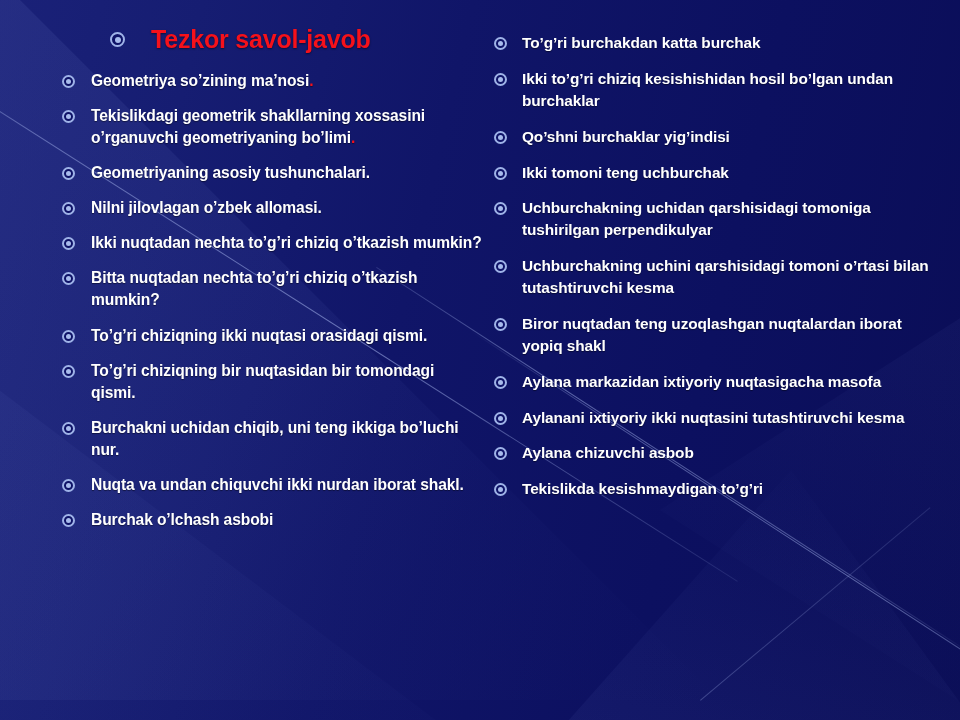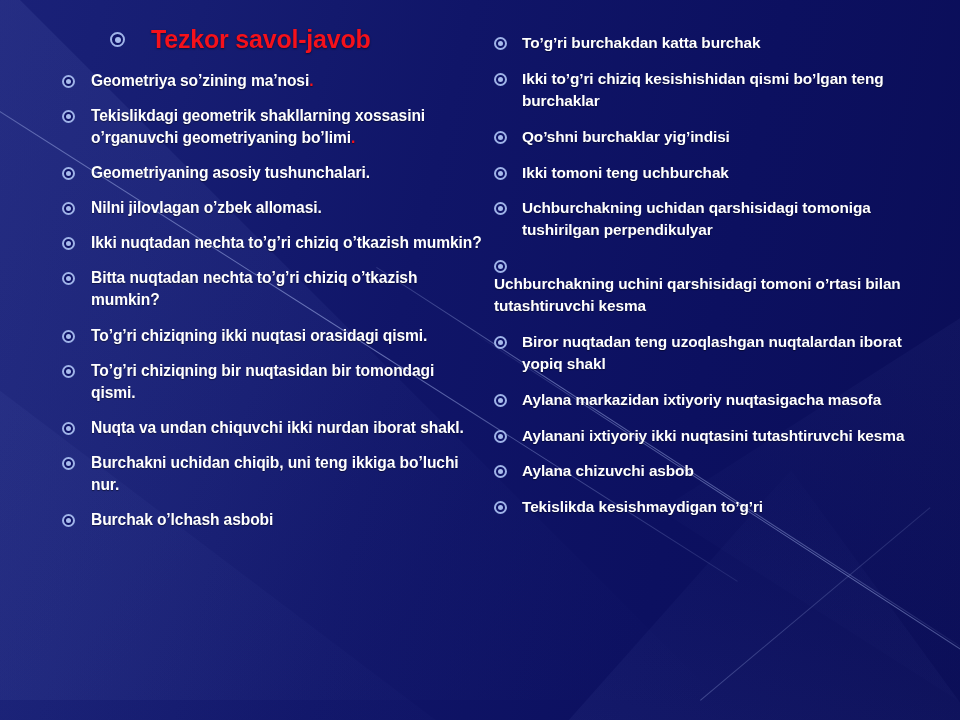--- a/index.html
+++ b/index.html
@@ -194,65 +194,65 @@
         <span class="bullet-text">To’g’ri chiziqning ikki nuqtasi orasidagi qismi.</span>
       </div>
 
       <div class="bullet-row" style="margin-top:13px;">
         <span class="bullet-icon"></span>
         <span class="bullet-text">To’g’ri chiziqning bir nuqtasidan bir tomondagi qismi.</span>
       </div>
 
       <div class="bullet-row" style="margin-top:13px;">
         <span class="bullet-icon"></span>
+        <span class="bullet-text">Burchakni uchidan chiqib, uni teng ikkiga bo’luchi  nur.</span>
+      </div>
+
+      <div class="bullet-row" style="margin-top:13px;">
+        <span class="bullet-icon"></span>
         <span class="bullet-text">Nuqta va undan chiquvchi  ikki nurdan iborat shakl.</span>
       </div>
 
       <div class="bullet-row" style="margin-top:13px;">
         <span class="bullet-icon"></span>
-        <span class="bullet-text">Burchakni uchidan chiqib, uni teng ikkiga bo’luchi  nur.</span>
-      </div>
-
-      <div class="bullet-row" style="margin-top:13px;">
-        <span class="bullet-icon"></span>
         <span class="bullet-text">Burchak o’lchash asbobi</span>
       </div>
 
     </div>
 
     <div class="column" id="col-right">
 
       <div class="bullet-row right-row" style="margin-top:32px;">
         <span class="bullet-icon"></span>
         <span class="bullet-text">To’g’ri burchakdan katta burchak</span>
       </div>
 
 
       <div class="bullet-row right-row" style="margin-top:14px;">
         <span class="bullet-icon"></span>
-        <span class="bullet-text">Ikki to’g’ri chiziq kesishishidan qismi bo’lgan teng burchaklar</span>
+        <span class="bullet-text">Ikki to’g’ri chiziq kesishishidan hosil bo’lgan undan burchaklar</span>
       </div>
 
       <div class="bullet-row right-row" style="margin-top:14px;">
         <span class="bullet-icon"></span>
         <span class="bullet-text">Qo’shni burchaklar yig’indisi</span>
       </div>
 
 
       <div class="bullet-row right-row" style="margin-top:14px;">
         <span class="bullet-icon"></span>
         <span class="bullet-text">Ikki tomoni teng uchburchak</span>
       </div>
 
       <div class="bullet-row right-row" style="margin-top:14px;">
         <span class="bullet-icon"></span>
         <span class="bullet-text">Uchburchakning uchidan qarshisidagi tomoniga tushirilgan perpendikulyar</span>
       </div>
 
-      <div class="bullet-row right-row" style="margin-top:14px;flex-direction:column;">
+      <div class="bullet-row right-row" style="margin-top:14px;">
         <span class="bullet-icon"></span>
         <span class="bullet-text">Uchburchakning uchini qarshisidagi tomoni o’rtasi bilan tutashtiruvchi kesma</span>
       </div>
 
       <div class="bullet-row right-row" style="margin-top:14px;">
         <span class="bullet-icon"></span>
         <span class="bullet-text">Biror nuqtadan teng uzoqlashgan nuqtalardan iborat yopiq shakl</span>
       </div>
 
       <div class="bullet-row right-row" style="margin-top:14px;">

